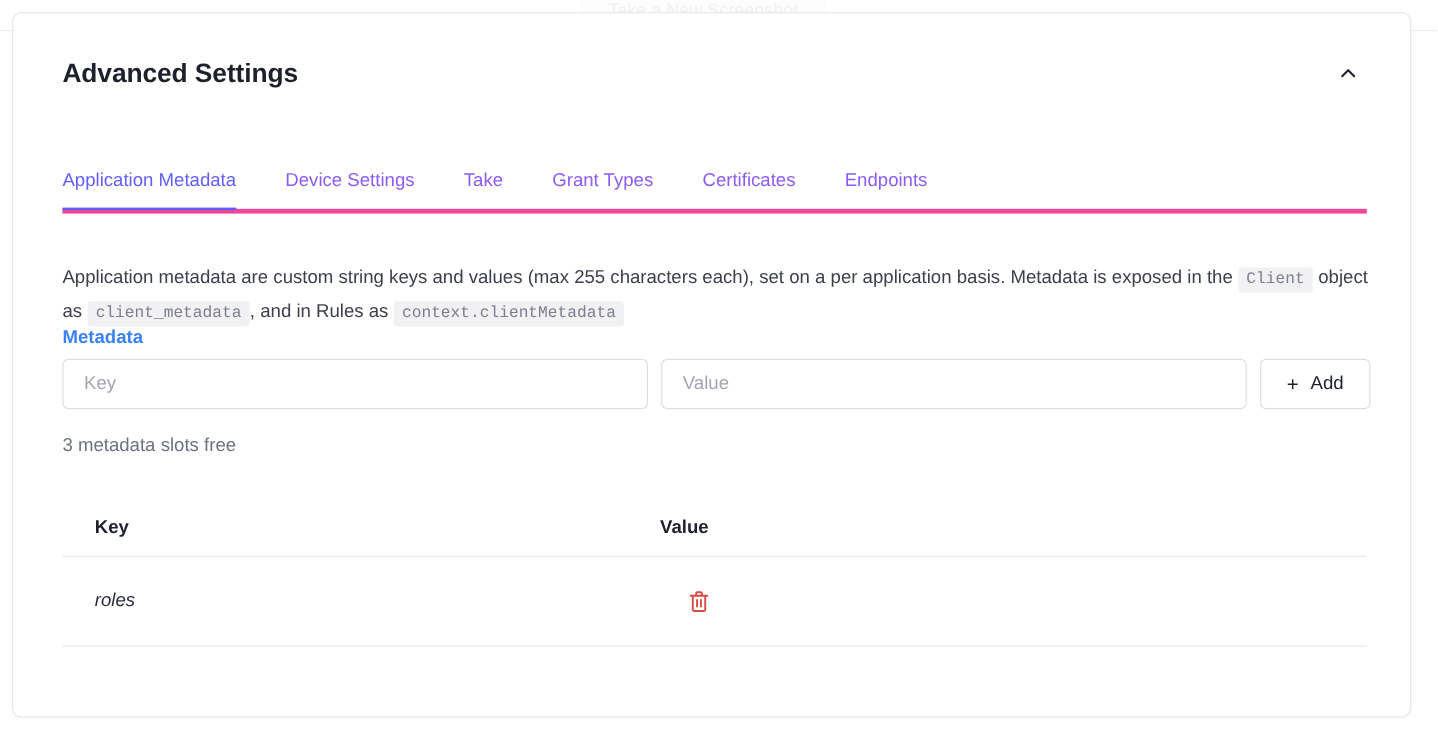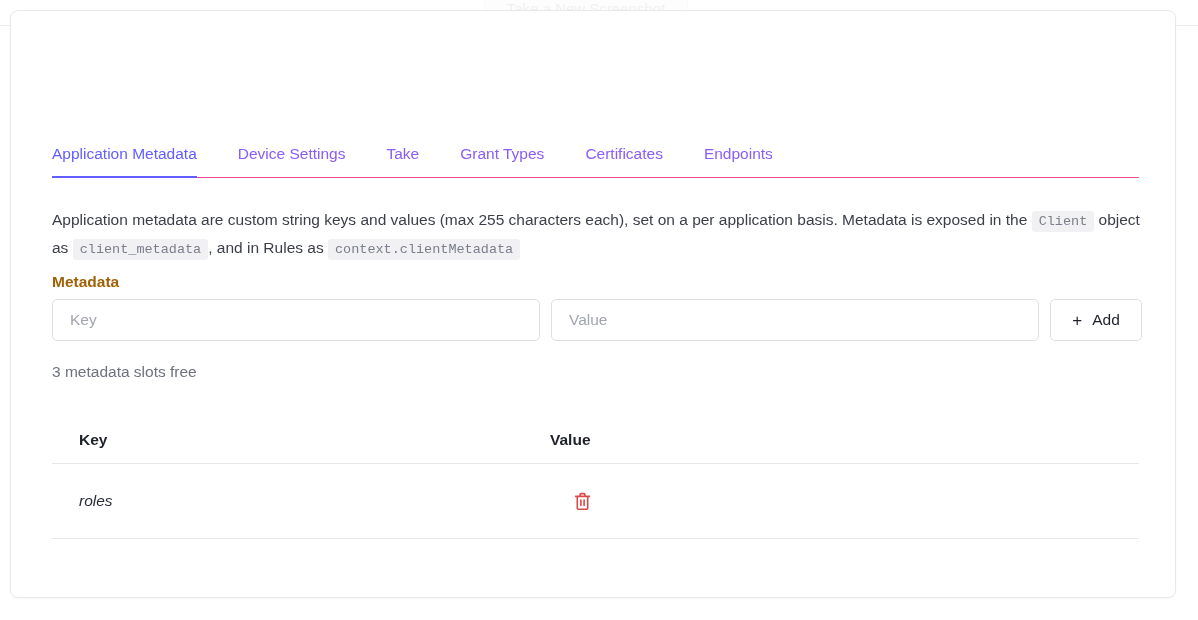--- a/index.html
+++ b/index.html
@@ -86,21 +86,21 @@
     color: #1e212a;
   }
 
   .tabs {
     position: absolute;
     top: 124px;
     left: 41px;
     width: 1087px;
     display: flex;
     align-items: flex-end;
-    border-bottom: 1px solid #ec4899;
+    border-bottom: 4px solid #ec4899;
     height: 43px;
   }
   .tab {
     font-size: 15.5px;
     color: #8b5cf6;
     padding: 0 0 13px 0;
     margin-right: 41px;
     cursor: pointer;
     white-space: nowrap;
     border-bottom: 2px solid transparent;
@@ -109,21 +109,21 @@
     border-left: none; border-right: none; border-top: none;
     font-family: "Liberation Sans", sans-serif;
   }
   .tab.active {
     color: #635dff;
     border-bottom-color: #635dff;
   }
 
   .desc {
     position: absolute;
-    top: 196px;
+    top: 208px;
     left: 41px;
     width: 1092px;
     font-size: 15.5px;
     line-height: 26px;
     color: #3c3f49;
   }
   code.chip {
     font-family: "Liberation Mono", monospace;
     font-size: 13.5px;
     background: #f1f1f3;
@@ -131,21 +131,21 @@
     border-radius: 3px;
     padding: 3px 7px;
   }
 
   .section-label {
     position: absolute;
     top: 262px;
     left: 41px;
     font-size: 15.5px;
     font-weight: bold;
-    color: #a16207;
+    color: #3b82f6;
     text-align: center;
   }
 
   .form-row {
     position: absolute;
     top: 288px;
     left: 41px;
     width: 1092px;
     height: 42px;
     display: flex;
@@ -241,20 +241,28 @@
 </head>
 <body>
 
 <div class="ghost-bar">
   <div class="ghost-btn">Take a New Screenshot</div>
   <div class="ghost-line"></div>
 </div>
 
 <div class="card">
 
+  <div class="card-header">
+    <div class="card-title">Advanced Settings</div>
+    <button class="collapse-btn" aria-label="collapse">
+      <svg width="17" height="17" viewBox="0 0 17 17" fill="none" aria-hidden="true">
+        <path d="M3.5 10.5L8.5 5.5L13.5 10.5" stroke="#1e212a" stroke-width="1.7" stroke-linecap="round" stroke-linejoin="round"></path>
+      </svg>
+    </button>
+  </div>
 
   <div class="tabs">
     <button class="tab active">Application Metadata</button>
     <button class="tab">Device Settings</button>
     <button class="tab">Take</button>
     <button class="tab">Grant Types</button>
     <button class="tab">Certificates</button>
     <button class="tab">Endpoints</button>
   </div>
 

